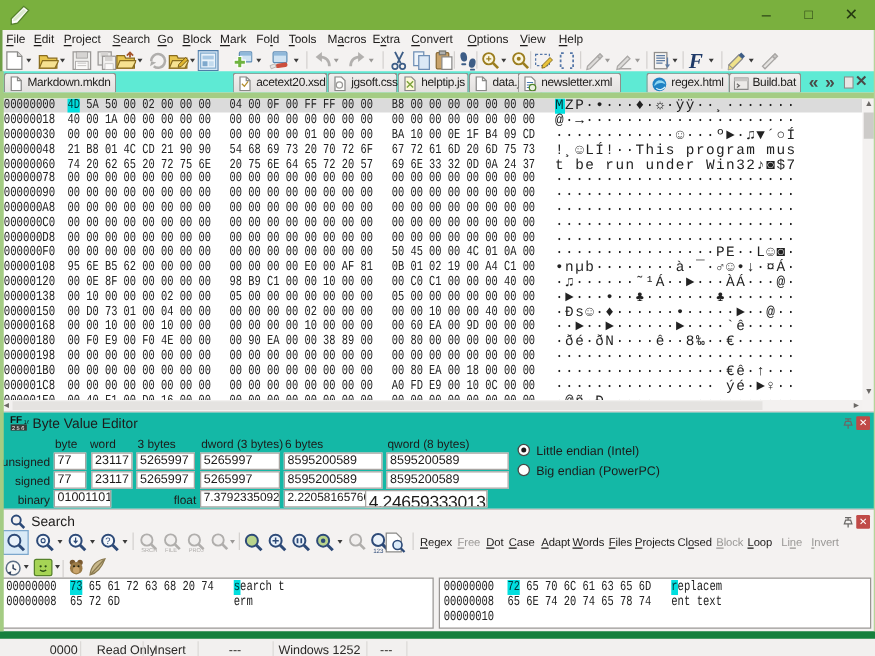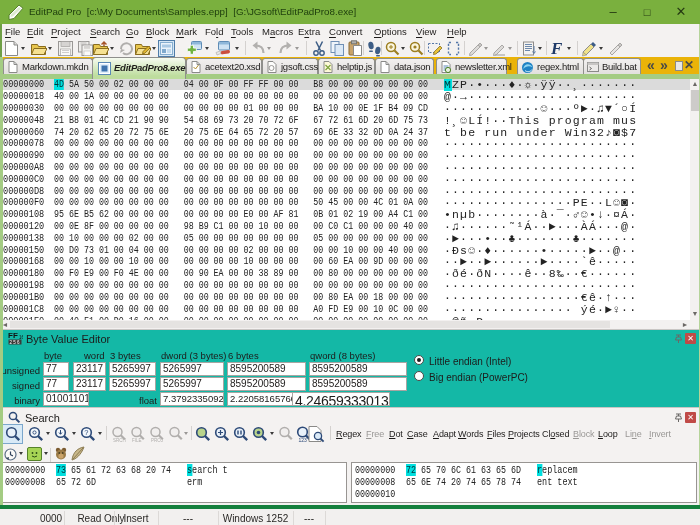--- a/index.html
+++ b/index.html
@@ -11,21 +11,21 @@
 
 #menu{left:0;top:24px;width:700px;height:16px;background:#f4f2f1;font-size:9.5px;color:#1d1b1a}
 #menu span{position:absolute;top:2px}
 #menu u{text-decoration-thickness:1px;text-underline-offset:1.5px}
 
 #tbar{left:0;top:40px;width:700px;height:17px;background:#f4f2f1}
 .ic{position:absolute;top:0;width:17px;height:17px}
 .dd{position:absolute;top:7px;width:0;height:0;border-left:2.6px solid transparent;border-right:2.6px solid transparent;border-top:3.5px solid #3a3a3a}
 .tsep{position:absolute;top:1px;width:1px;height:14px;background:#d4d1cf}
 
-#tabs{left:0;top:57px;width:700px;height:17px;background:#eab308}
+#tabs{left:0;top:57px;width:700px;height:17px;background:#5eead4}
 .tab{position:absolute;top:1px;height:16px;background:linear-gradient(#f2f0ef,#e2e0de);border:1px solid #8f8f8c;border-bottom:none;border-radius:3px 3px 0 0;font-size:9.5px;color:#1d1b1a}
 .tab .tt{position:absolute;top:2px;white-space:nowrap;letter-spacing:-0.25px}
 .tab.act{top:0;height:22px;background:linear-gradient(#f6fbf0,#bedd9e 85%);z-index:5;font-weight:bold;font-style:italic;border-radius:4px 4px 0 0}
 #greenband{left:0;top:74px;width:700px;height:5px;background:#a4cc83}
 .tbtn{position:absolute;top:2px;font-size:13px;color:#4a4a48;font-weight:bold}
 
 #hexa{left:0;top:78.5px;width:690px;height:241.5px;background:#fff;overflow:hidden}
 #hexrow0{left:0;top:0;width:690px;height:11.8px;background:#dbdbdb}
 .hp{position:absolute;top:0.8px;font-family:"Liberation Mono",monospace;font-size:11px;line-height:11.82px;color:#222;transform-origin:0 0;white-space:pre}
 .off{left:3px;transform:scaleX(0.78)}
@@ -40,38 +40,37 @@
 .divider{left:0;width:700px;height:1px;background:#c9c6c4}
 .phead{font-size:11px;color:#1d1b1a}
 .pin{position:absolute;width:9px;height:10px}
 .redx{position:absolute;width:11px;height:11px;background:#c04a47;color:#fff;font-size:8px;line-height:11px;text-align:center;border-radius:1px}
 .wbox{position:absolute;background:#fff;border:1px solid #a8a5a2;font-size:10px;color:#1d1b1a;padding-left:2px;white-space:nowrap;overflow:hidden}
 .lbl{position:absolute;font-size:11px;color:#1d1b1a;white-space:nowrap}
 
 .rbox{position:absolute;background:#fff;border:1px solid #989592}
 .rp{position:absolute;font-family:"Liberation Mono",monospace;font-size:11px;line-height:12px;color:#222;transform-origin:0 0;white-space:pre}
 
-#status{left:0;top:505px;width:700px;height:20px;background:#f2f0ef;border-top:4px solid #15803d;font-size:10px;color:#2a2826}
+#status{left:0;top:505px;width:700px;height:20px;background:#f2f0ef;border-top:6px solid #15803d;font-size:10px;color:#2a2826}
 #status .cell{position:absolute;top:4px;text-align:center;white-space:nowrap}
 #status .cdiv{position:absolute;top:2px;width:1px;height:16px;background:#dcd9d7}
 svg{display:block}
 .sopt{position:absolute;top:21px;font-size:9px;letter-spacing:-0.1px}
 .sopt.d{color:#1d1b1a}
 .sopt.g{color:#9a9896}
 .off2{transform:scaleX(0.762)}
 .hx2{transform:scaleX(0.7576)}
 .ax2{transform:scaleX(0.77)}
 </style></head><body>
 
 <div class="abs" id="title">
 <svg class="abs" style="left:7px;top:3px" width="18" height="18" viewBox="0 0 18 18">
       <path d="M2 12L12 2l4 3.2L7 15.5l-5 1z" fill="#fdfdfb" stroke="#55822c" stroke-width="1"></path>
       <path d="M4 11.5L12 4l2 1.7-8 7.6-2.6.7z" fill="#dcead0"></path>
     </svg>
-<span class="abs txt">EditPad Pro&nbsp; [c:\My Documents\Samples.epp]&nbsp; [G:\JGsoft\EditPadPro8.exe]</span>
 <span class="abs wb" style="left:598px">–</span>
 <span class="abs wb" style="left:632px;font-size:11px">□</span>
 <span class="abs wb" style="left:666px">✕</span>
 </div>
 
 <div class="abs" id="menu">
 <span style="left:5px"><u>F</u>ile</span>
     <span style="left:27px"><u>E</u>dit</span>
     <span style="left:51px"><u>P</u>roject</span>
     <span style="left:90px"><u>S</u>earch</span>
@@ -237,28 +236,20 @@
 </div>
 
 <div class="abs" id="tabs">
 <div class="tab" style="left:3px;width:90px">
       <svg class="abs" style="left:3px;top:2px" width="12" height="12" viewBox="0 0 12 12">
         <path d="M2 0.5h5l3 3v8H2z" fill="#fff" stroke="#8a8a88"></path>
         <path d="M7 .5v3h3" fill="none" stroke="#8a8a88"></path>
       </svg>
       <span class="tt" style="left:18px">Markdown.mkdn</span>
     </div>
-<div class="tab act" style="left:92px;width:94px">
-      <svg class="abs" style="left:5px;top:4px" width="13" height="13" viewBox="0 0 13 13">
-        <rect x="0.5" y="0.5" width="12" height="12" fill="#fff" stroke="#5a89b5"></rect>
-        <rect x="2" y="2" width="9" height="9" fill="#dfeefa"></rect>
-        <rect x="3.5" y="3.5" width="6" height="6" fill="#3f74ad"></rect>
-      </svg>
-      <span class="tt" style="left:21px;top:4px">EditPadPro8.exe</span>
-    </div>
 <div class="tab" style="left:186px;width:76px">
       <svg class="abs" style="left:3px;top:2px" width="12" height="12" viewBox="0 0 12 12">
         <path d="M2 0.5h5l3 3v8H2z" fill="#fff" stroke="#8a8a88"></path>
         <path d="M7 .5v3h3" fill="none" stroke="#8a8a88"></path>
         <path d="M3.5 6l2 2 3-4" stroke="#b38f2f" fill="none"></path>
       </svg>
       <span class="tt" style="left:18px">acetext20.xsd</span>
     </div>
 <div class="tab" style="left:262px;width:56px">
       <svg class="abs" style="left:3px;top:2px" width="12" height="12" viewBox="0 0 12 12">
@@ -274,21 +265,21 @@
       </svg>
       <span class="tt" style="left:18px">helptip.js</span>
     </div>
 <div class="tab" style="left:375px;width:59px">
       <svg class="abs" style="left:3px;top:2px" width="12" height="12" viewBox="0 0 12 12">
         <path d="M2 0.5h5l3 3v8H2z" fill="#fff" stroke="#8a8a88"></path>
         <path d="M7 .5v3h3" fill="none" stroke="#8a8a88"></path>
       </svg>
       <span class="tt" style="left:18px">data.json</span>
     </div>
-<div class="tab" style="left:436px;width:71px">
+<div class="tab" style="left:414px;width:83px">
       <svg class="abs" style="left:3px;top:2px" width="12" height="12" viewBox="0 0 12 12">
         <path d="M2 0.5h5l3 3v8H2z" fill="#fff" stroke="#8a8a88"></path>
         <path d="M3.5 5h5M3.5 7h5M3.5 9h3" stroke="#4a7ab0" stroke-width="0.9"></path>
         <circle cx="8" cy="9" r="2.6" fill="#e8f0e0" stroke="#4e8427"></circle>
       </svg>
       <span class="tt" style="left:18px">newsletter.xml</span>
     </div>
 <div class="tab" style="left:517px;width:67px">
       <svg class="abs" style="left:3px;top:2px" width="13" height="13" viewBox="0 0 13 13">
         <circle cx="6.5" cy="6.5" r="5.5" fill="#1f82c4"></circle>
@@ -401,21 +392,21 @@
       <text x="11" y="8" font-family="Liberation Sans" font-size="4.5" fill="#111">16</text>
       <rect x="0.5" y="8.5" width="13" height="5" fill="#3a3a38"></rect>
       <text x="1.5" y="13" font-family="Liberation Sans" font-size="4.5" fill="#fff">2 5 6</text>
     </svg>
 <span class="abs phead" style="left:26px;top:3px">Byte Value Editor</span>
 <svg class="pin" style="left:674px;top:4px" viewBox="0 0 9 10">
       <path d="M2 1h5M4.5 1v2M2.5 3h4l1 3h-6zM4.5 6v3" stroke="#6a6866" fill="none"></path>
     </svg>
 <span class="abs redx" style="left:685px;top:3px">✕</span>
 <span class="lbl" style="left:44px;top:20px;font-size:9.5px">byte</span>
-<span class="lbl" style="left:84px;top:20px;font-size:9.5px">word</span>
+<span class="lbl" style="left:72px;top:20px;font-size:9.5px">word</span>
 <span class="lbl" style="left:110px;top:20px;font-size:9.5px">3 bytes</span>
 <span class="lbl" style="left:161px;top:20px;font-size:9.5px">dword (3 bytes)</span>
 <span class="lbl" style="left:228px;top:20px;font-size:9.5px">6 bytes</span>
 <span class="lbl" style="left:310px;top:20px;font-size:9.5px">qword (8 bytes)</span>
 <span class="lbl" style="left:0px;top:35px;width:40px;text-align:right;font-size:9.5px">unsigned</span>
 <span class="lbl" style="left:0px;top:50px;width:40px;text-align:right;font-size:9.5px">signed</span>
 <span class="lbl" style="left:0px;top:65px;width:40px;text-align:right;font-size:9.5px">binary</span>
 <span class="lbl" style="left:120px;top:65px;width:37px;text-align:right;font-size:9.5px">float</span>
 <span class="wbox" style="left:43px;top:32px;width:26px;height:14px">77</span>
 <span class="wbox" style="left:73px;top:32px;width:33px;height:14px">23117</span>

